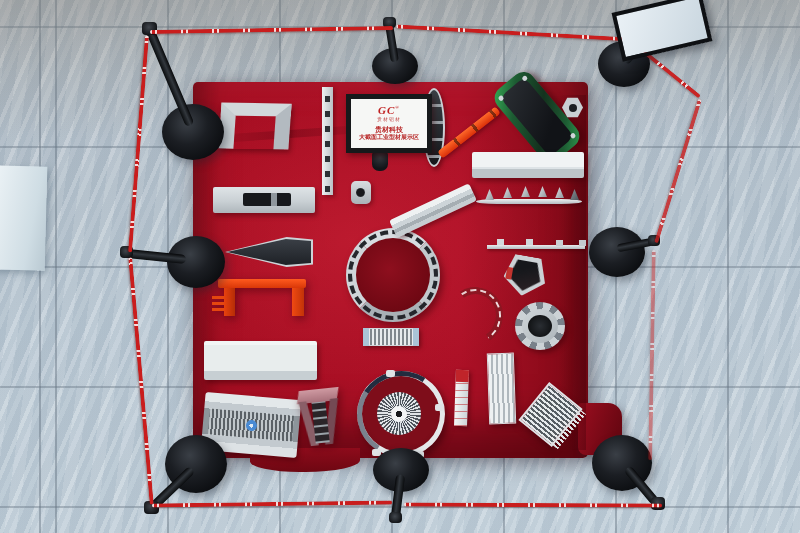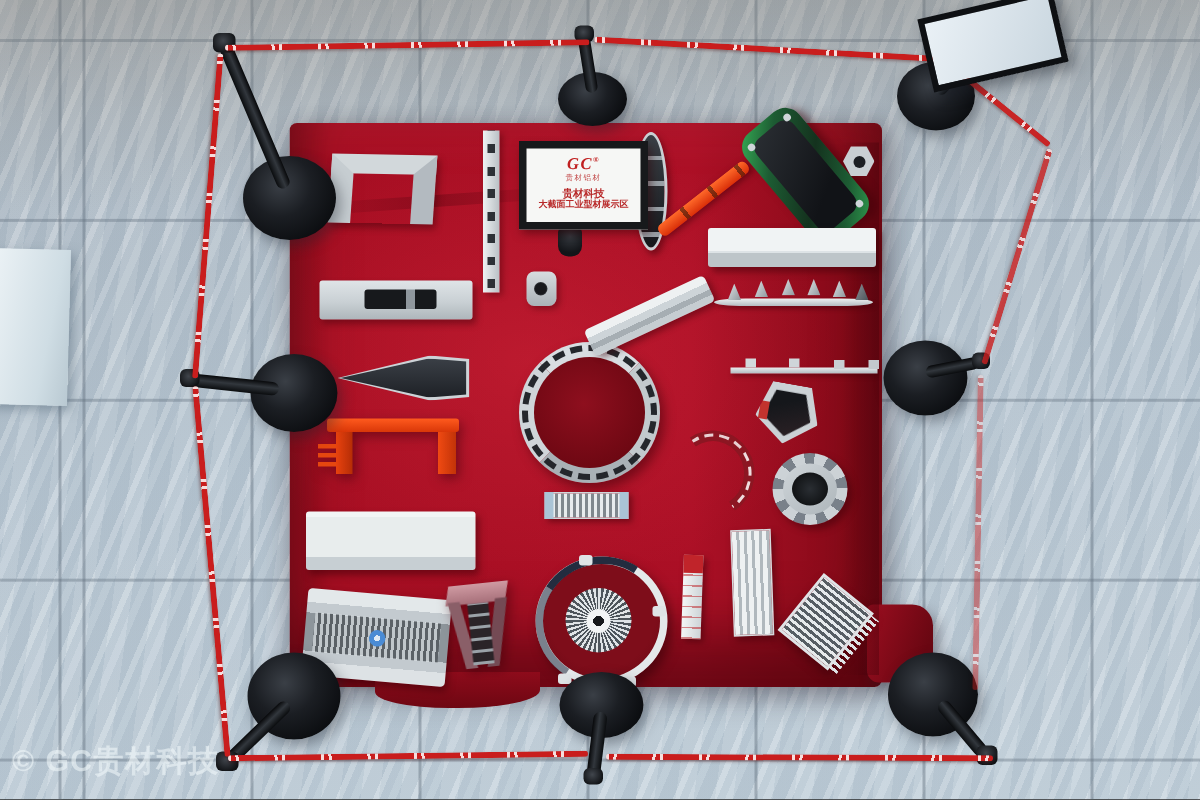--- a/index.html
+++ b/index.html
@@ -370,15 +370,14 @@
   <div class="abs tape" style="left:30px;  top:142px; width:217px; transform:rotate(94.5deg)"></div>
   <div class="abs tape" style="left:17px;  top:379px; width:248px; transform:rotate(85deg)"></div>
   <div class="abs tape" style="left:152px; top:502px; width:240px; transform:rotate(-0.7deg)"></div>
   <div class="abs tape" style="left:404px; top:503px; width:258px; transform:rotate(0.2deg)"></div>
   <div class="abs tape" style="left:624px; top:68px;  width:85px;  transform:rotate(39deg); opacity:.95"></div>
   <div class="abs tape" style="left:603px; top:169px; width:150px; transform:rotate(107deg); opacity:.8"></div>
   <div class="abs tape" style="left:547px; top:353px; width:210px; transform:rotate(91deg); opacity:.45"></div>
 
   <div class="abs info-sign"></div>
 
-  <div class="abs watermark">© GC贵材科技</div>
 
 </div>
 
 </body></html>

